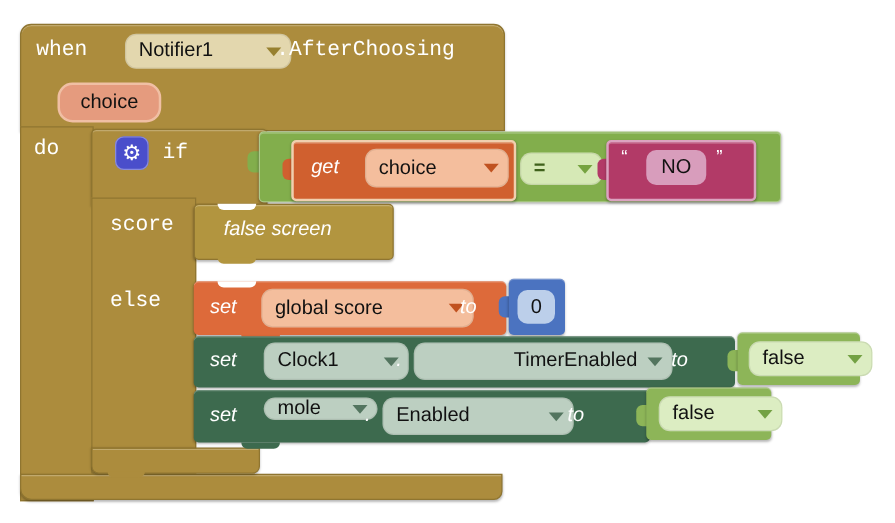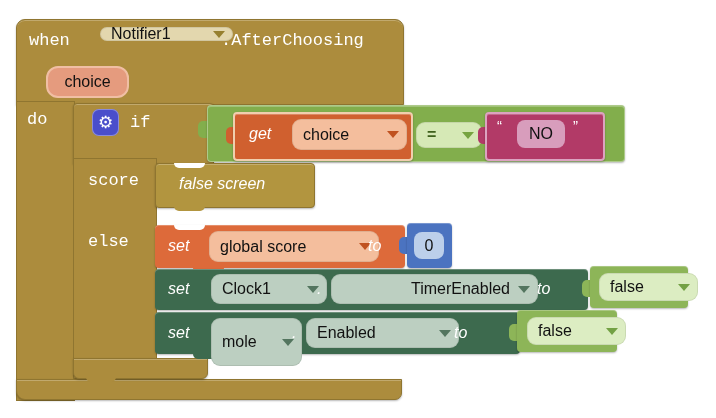--- a/index.html
+++ b/index.html
@@ -28,21 +28,21 @@
 </head>
 <body>
 
 <div class="canvas">
 
   <div class="abs blk gold" style="left:16px;top:19px;width:386px;height:84px;border-radius:9px 9px 0 0;"></div>
   <div class="abs gold" style="left:16px;top:101px;width:57px;height:298px;border-left:1px solid var(--gold_border);"></div>
   <div class="abs blk gold" style="left:16px;top:379px;width:384px;height:19px;border-radius:0 0 7px 9px;"></div>
 
   <span class="abs lbl" style="left:29px;top:29px;">when</span>
-  <div class="abs dd" style="left:100px;top:27px;width:114px;height:14px;background:var(--tan);">
+  <div class="abs dd" style="left:100px;top:27px;width:114px;height:28px;background:var(--tan);">
     <span>Notifier1</span>
     <span class="tri" style="border-top-color:var(--tan_arrow);"></span>
   </div>
   <span class="abs lbl" style="left:221px;top:29px;">.AfterChoosing</span>
 
   <div class="abs chip" style="left:46px;top:66px;width:79px;height:28px;background:var(--salmon_chip);
               border:2px solid var(--salmon_border);border-radius:12px;">
     <span>choice</span>
   </div>
 
@@ -125,21 +125,21 @@
   <div class="abs tab" style="left:582px;top:280px;background:var(--bool_green);"></div>
   <div class="abs blk" style="left:590px;top:266px;width:98px;height:42px;background:var(--bool_green);border-radius:4px;"></div>
   <div class="abs dd" style="left:599px;top:273px;width:80px;height:28px;background:var(--bool_chip);">
     <span>false</span>
     <span class="tri" style="border-top-color:var(--bool_arrow);"></span>
   </div>
 
   <div class="abs blk" style="left:155px;top:312px;width:365px;height:42px;background:var(--dkgreen);border-radius:4px;"></div>
   <div class="abs notch" style="left:193px;top:354px;width:31px;height:5px;background:var(--dkgreen);"></div>
   <span class="abs blklbl" style="left:168px;top:322px;">set</span>
-  <div class="abs dd" style="left:211px;top:318px;width:72px;height:48px;background:var(--sage_chip);">
+  <div class="abs dd" style="left:211px;top:318px;width:72px;height:18px;background:var(--sage_chip);">
     <span>mole</span>
     <span class="tri" style="border-top-color:var(--sage_arrow);"></span>
   </div>
   <span class="abs blklbl" style="left:292px;top:322px;">.</span>
   <div class="abs dd" style="left:306px;top:318px;width:134px;height:30px;background:var(--sage_chip);">
     <span>Enabled</span>
     <span class="tri" style="border-top-color:var(--sage_arrow);"></span>
   </div>
   <span class="abs blklbl" style="left:454px;top:322px;">to</span>
 

